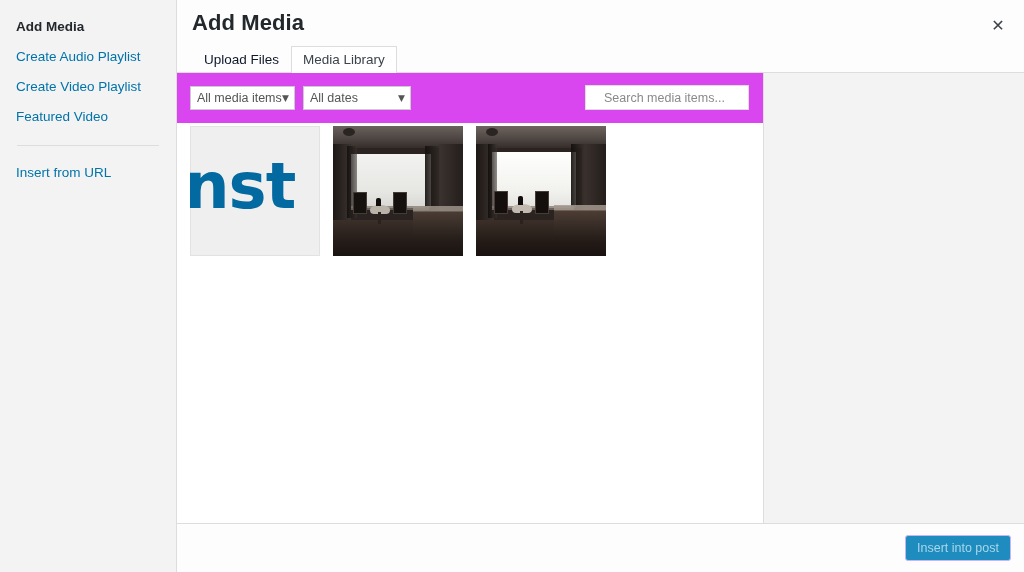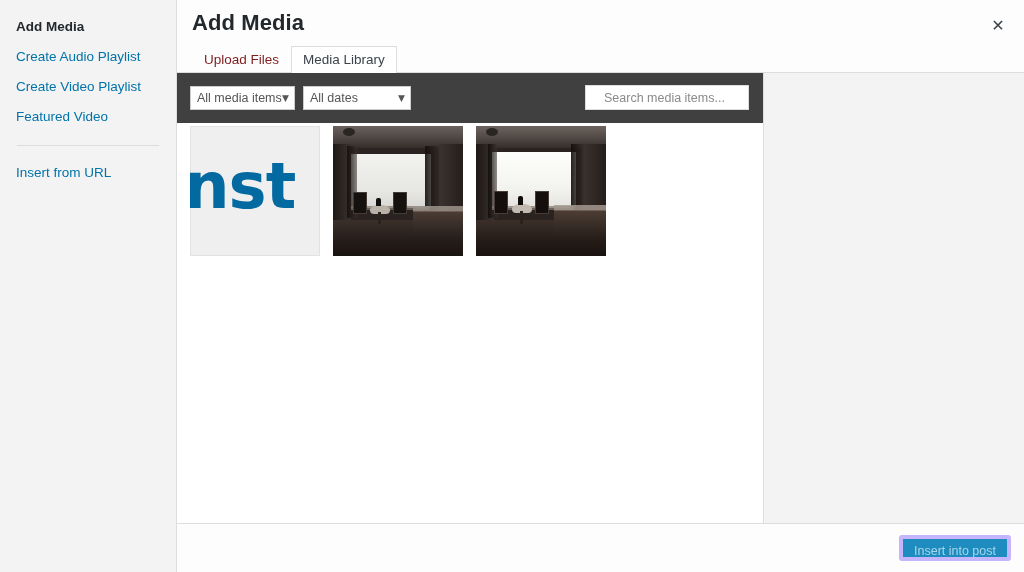--- a/index.html
+++ b/index.html
@@ -112,21 +112,21 @@
     bottom: -1px;
     height: 27px;
     font-size: 0;
   }
   .tab {
     display: inline-block;
     height: 27px;
     line-height: 26px;
     padding: 0 11px;
     font-size: 13.5px;
-    color: #7f1d1d;
+    color: #0f172a;
     border: 1px solid transparent;
     border-bottom: none;
     box-sizing: border-box;
     cursor: pointer;
     background: transparent;
     vertical-align: bottom;
     font-family: "Liberation Sans", sans-serif;
   }
   .tab.active {
     background: #ffffff;
@@ -154,21 +154,21 @@
     background: #ffffff;
     border-right: 1px solid #ddd;
     box-sizing: border-box;
   }
   #media-toolbar {
     position: absolute;
     left: 0;
     top: 0;
     right: 0;
     height: 50px;
-    background: #404040;
+    background: #d946ef;
   }
   .filter-select {
     position: absolute;
     top: 13px;
     height: 24px;
     line-height: 22px;
     box-sizing: border-box;
     border: 1px solid #ccc;
     background: #ffffff;
     color: #555;
@@ -349,21 +349,21 @@
     position: absolute;
     right: 13px;
     top: 11px;
     height: 26px;
     line-height: 24px;
     padding: 0 11px;
     font-size: 12.5px;
     font-family: "Liberation Sans", sans-serif;
     color: #a8d6ea;
     background: #1e8cbe;
-    border: 4px solid #c4b5fd;
+    border: 1px solid #c4b5fd;
     border-radius: 3px;
     cursor: default;
     box-sizing: border-box;
     white-space: nowrap;
   }
 </style>
 </head>
 <body>
 
 <div id="modal">

